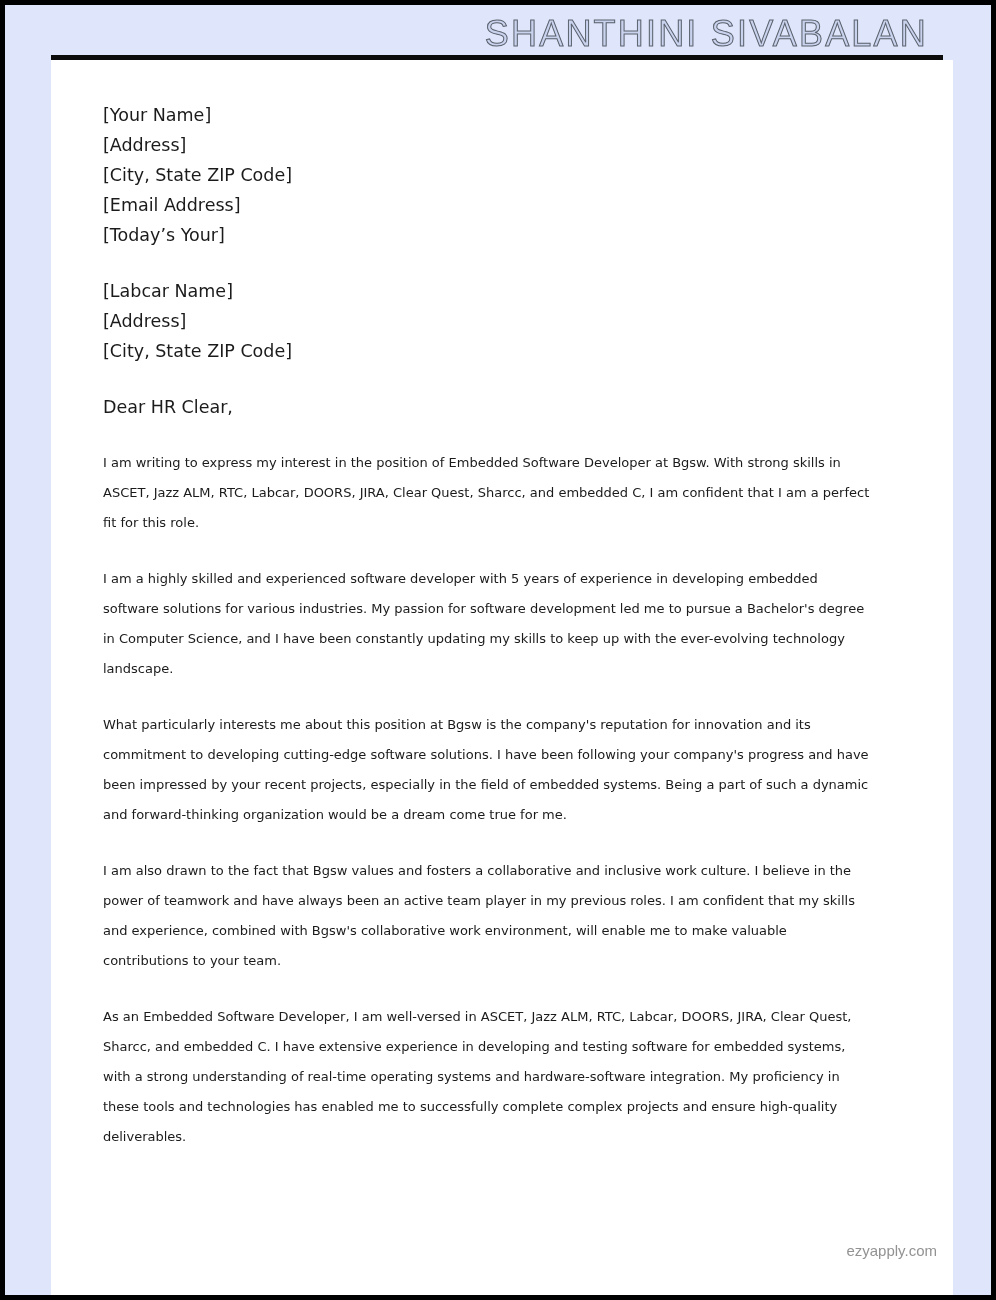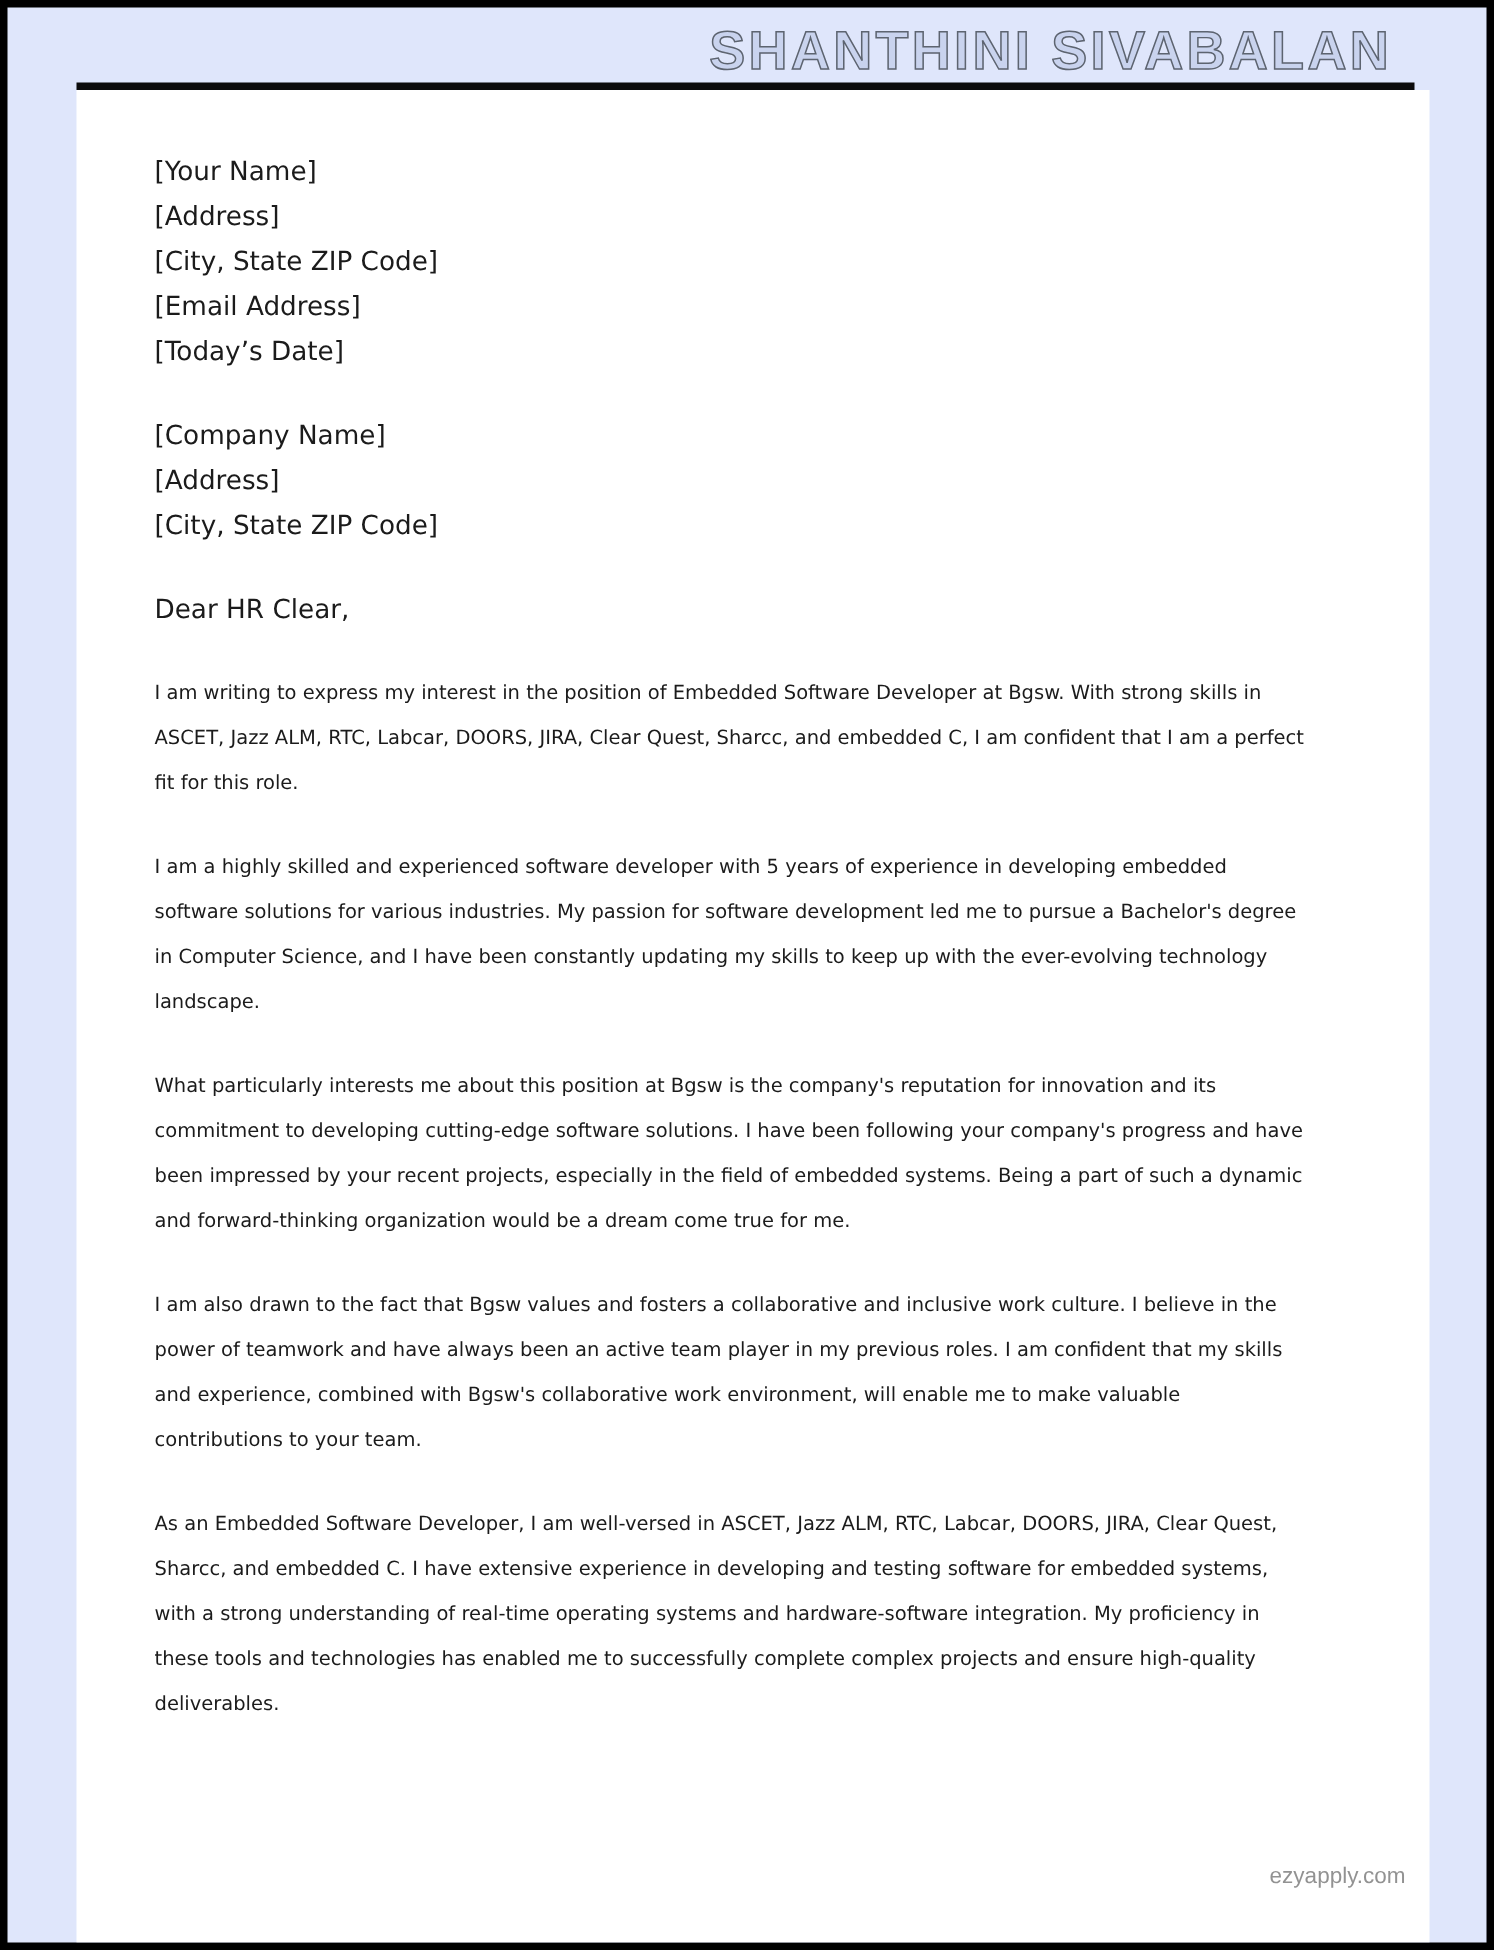--- a/index.html
+++ b/index.html
@@ -32,21 +32,21 @@
     display: flex;
     align-items: center;
     justify-content: flex-end;
     box-sizing: border-box;
     padding-right: 58px;
   }
   .header-name {
     font-family: "Liberation Sans", sans-serif;
     font-size: 36px;
     letter-spacing: 2.2px;
-    font-weight: 700;
+    font-weight: 400;
     color: #c9d3ee;
     -webkit-text-stroke: 1px #5d6470;
     text-shadow: 0 0 0 #5d6470;
     white-space: nowrap;
   }
   .header-rule {
     position: absolute;
     left: 46px;
     right: 48px;
     top: 50px;
@@ -103,25 +103,25 @@
   </div>
   <div class="header-rule"></div>
 
   <div class="letter">
 
     <div class="block">
       <div class="line">[Your Name]</div>
       <div class="line">[Address]</div>
       <div class="line">[City, State ZIP Code]</div>
       <div class="line">[Email Address]</div>
-      <div class="line">[Today’s Date]</div>
+      <div class="line">[Today’s Your]</div>
     </div>
 
     <div class="block">
-      <div class="line">[Company Name]</div>
+      <div class="line">[Labcar Name]</div>
       <div class="line">[Address]</div>
       <div class="line">[City, State ZIP Code]</div>
     </div>
 
     <div class="block">
       <div class="line">Dear HR Clear,</div>
     </div>
 
     <p class="para">I am writing to express my interest in the position of Embedded Software Developer at Bgsw. With strong skills in ASCET, Jazz ALM, RTC, Labcar, DOORS, JIRA, Clear Quest, Sharcc, and embedded C, I am confident that I am a perfect fit for this role.</p>
     <p class="para">I am a highly skilled and experienced software developer with 5 years of experience in developing embedded software solutions for various industries. My passion for software development led me to pursue a Bachelor's degree in Computer Science, and I have been constantly updating my skills to keep up with the ever-evolving technology landscape.</p>

